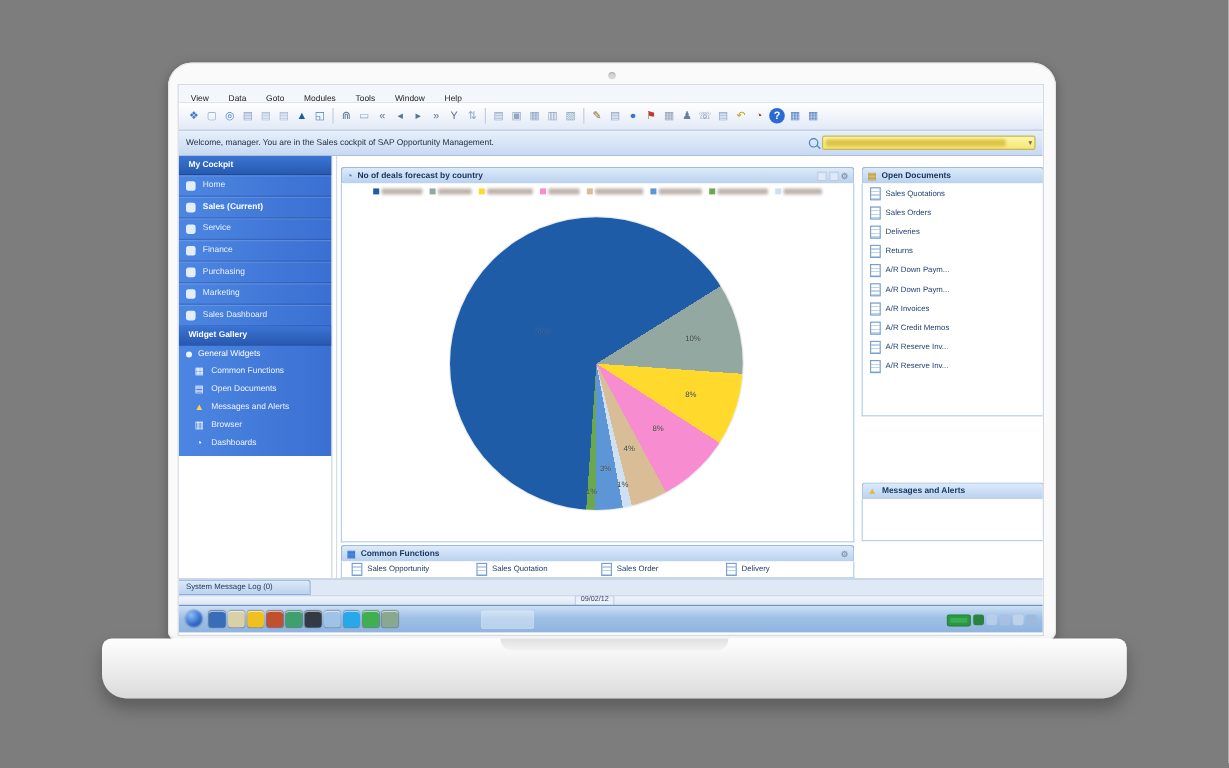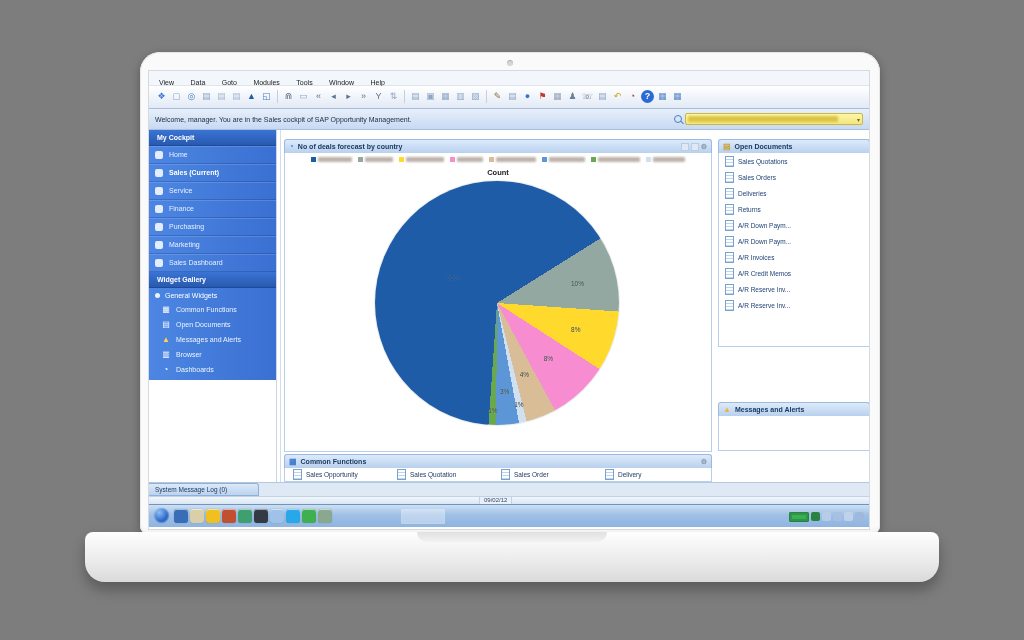--- a/index.html
+++ b/index.html
@@ -252,21 +252,20 @@
               </span>
               <span class="lg-item">
                 <span class="lg-sw" style="background: rgb(106, 168, 79);"></span>
                 <span class="lg-bar" style="width: 42px;"></span>
               </span>
               <span class="lg-item">
                 <span class="lg-sw" style="background: rgb(207, 224, 242);"></span>
                 <span class="lg-bar" style="width: 32px;"></span>
               </span>
             </div>
-          <div class="count-title">Count</div>
           <div class="pie" id="pie" style="background: conic-gradient(from 58deg, rgb(147, 168, 160) 0deg, rgb(147, 168, 160) 36deg, rgb(255, 217, 43) 36deg, rgb(255, 217, 43) 64.8deg, rgb(247, 140, 208) 64.8deg, rgb(247, 140, 208) 93.6deg, rgb(217, 189, 150) 93.6deg, rgb(217, 189, 150) 108deg, rgb(207, 224, 242) 108deg, rgb(207, 224, 242) 111.6deg, rgb(92, 150, 214) 111.6deg, rgb(92, 150, 214) 122.4deg, rgb(106, 168, 79) 122.4deg, rgb(106, 168, 79) 126deg, rgb(31, 92, 168) 126deg, rgb(31, 92, 168) 360deg);"></div>
         <span class="pie-label" style="left: 292.496px; top: 129.93px;">10%</span>
             <span class="pie-label" style="left: 290.719px; top: 176.186px;">8%</span>
             <span class="pie-label" style="left: 263.393px; top: 205.499px;">8%</span>
             <span class="pie-label" style="left: 239.353px; top: 220.521px;">4%</span>
             <span class="pie-label" style="left: 233.914px; top: 251.358px;">1%</span>
             <span class="pie-label" style="left: 219.656px; top: 237.506px;">3%</span>
             <span class="pie-label" style="left: 207.879px; top: 257.281px;">1%</span>
             <span class="pie-label dim" style="left: 168.079px; top: 123.609px;">65%</span>
           </div>

